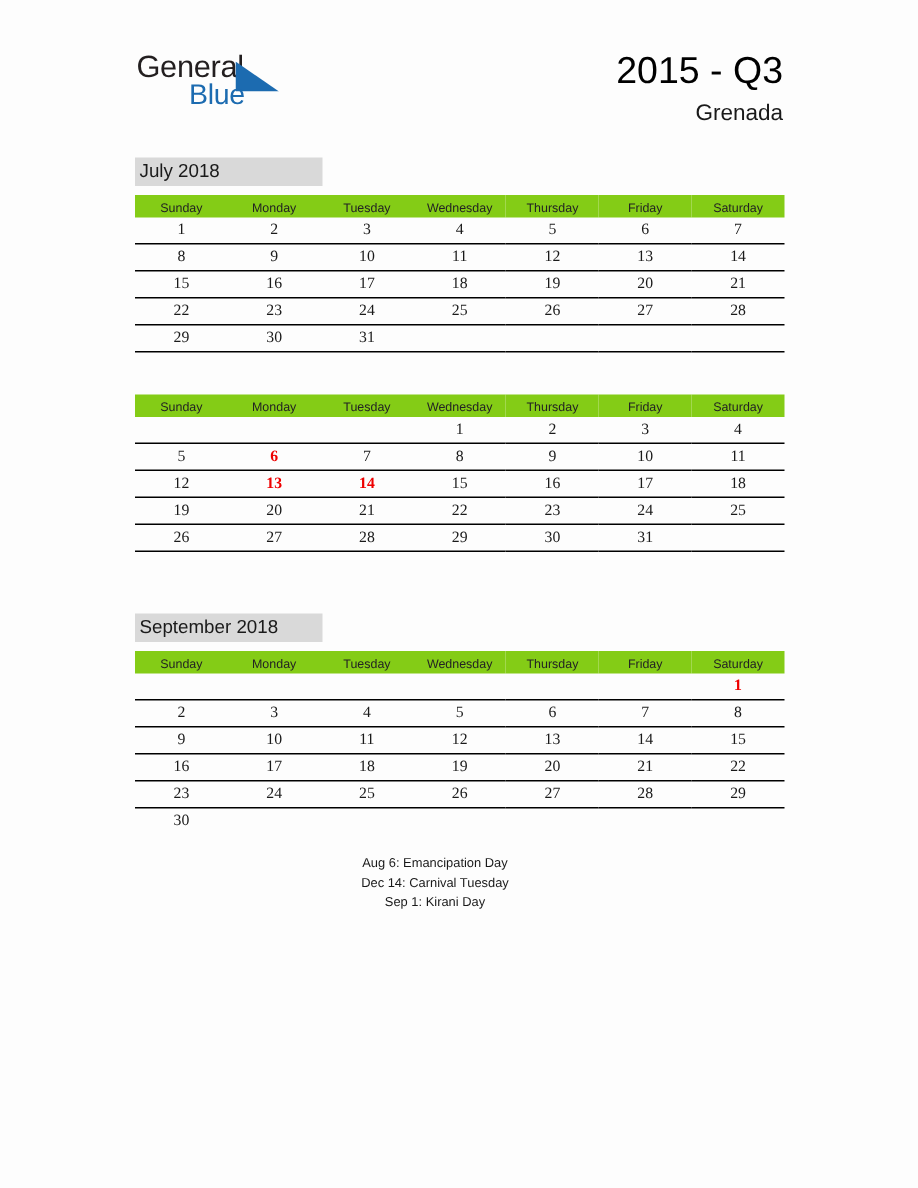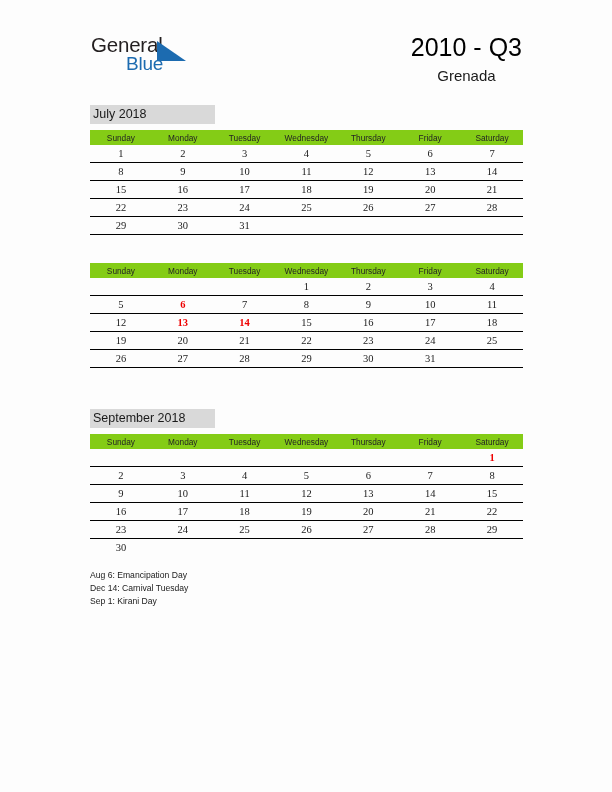--- a/index.html
+++ b/index.html
@@ -69,21 +69,20 @@
     color: #000000;
     line-height: 30px;
     white-space: nowrap;
   }
   .title-sub {
     font-size: 15px;
     color: #1a1a1a;
     line-height: 22px;
     margin-top: 3px;
     white-space: nowrap;
-    text-align: center;
   }
 
   
   .month-block {
     position: absolute;
     left: 90px;
     width: 433px;
   }
   #month-0 { top: 105px; }
   #month-1 { top: 257px; }
@@ -142,20 +141,21 @@
   table.cal td.empty {
     color: transparent;
   }
 
   
   .legend {
     position: absolute;
     left: 90px;
     top: 569px;
     width: 400px;
+    text-align: center;
   }
   .legend-line {
     font-size: 8.6px;
     color: #1a1a1a;
     line-height: 13.2px;
     white-space: nowrap;
   }
 </style>
 </head>
 <body>
@@ -166,21 +166,21 @@
     <span class="logo-general">General</span>
     <span class="logo-triangle">
       <svg width="29" height="20" viewBox="0 0 29 20" xmlns="http://www.w3.org/2000/svg">
         <polygon points="0,0 29,20 0,20" fill="#1c6bb0"></polygon>
       </svg>
     </span>
     <span class="logo-blue">Blue</span>
   </div>
 
   <div class="title-block">
-    <div class="title-main">2010 - Q3</div>
+    <div class="title-main">2015 - Q3</div>
     <div class="title-sub">Grenada</div>
   </div>
 
 </div>
 
 <div class="month-block" id="month-0">
     <div class="month-title-bar">
       <span class="month-title">July 2018</span>
     </div>
     <table class="cal">

